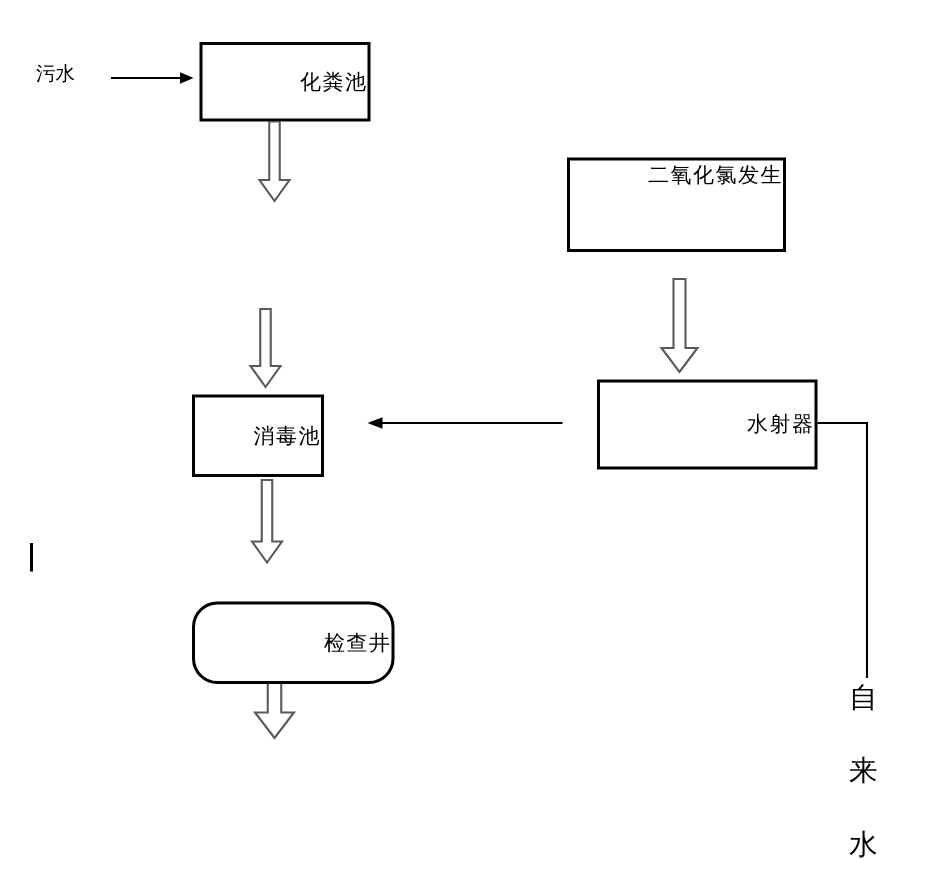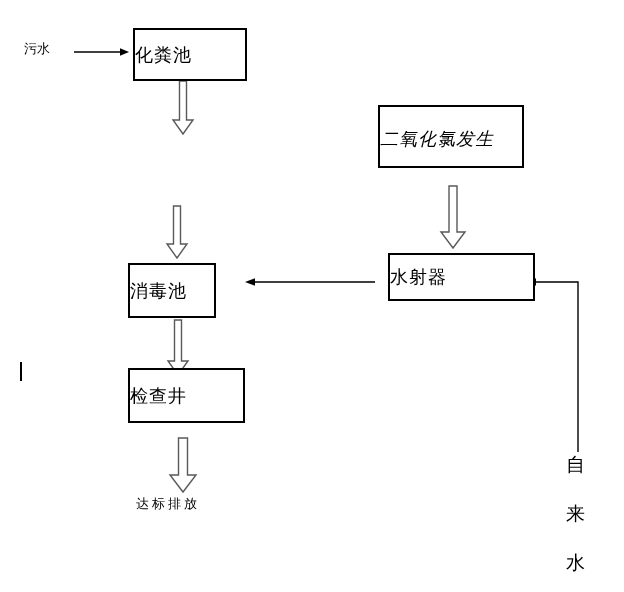--- a/index.html
+++ b/index.html
@@ -17,25 +17,25 @@
     overflow:hidden;
   }
   #arrow-layer{position:absolute;left:0;top:0;width:624px;height:592px;}
   .thin-line{stroke:var(--line-color);stroke-width:1.4;fill:none;}
   .thin-head{fill:var(--line-color);stroke:none;}
   .hollow-arrow{fill:#ffffff;stroke:var(--hollow-color);stroke-width:1.4;}
   .node{
     position:absolute;
     border:2px solid var(--line-color);
     background:#ffffff;
-    display:flex;align-items:center;justify-content:flex-start;
-    font-size:18px;letter-spacing:1px;
+    display:flex;align-items:center;justify-content:flex-end;
+    font-size:14px;letter-spacing:1px;
     box-sizing:border-box;
   }
-  .node.top-aligned{align-items:flex-start;padding-top:20px;font-style:italic;}
+  .node.top-aligned{align-items:flex-start;padding-top:1px;}
   .free-label{position:absolute;font-size:13px;white-space:nowrap;}
   #discharge-label{letter-spacing:3px;}
   #tapwater-label{
     position:absolute;left:566px;top:452px;
     display:flex;flex-direction:column;gap:23px;
     font-size:19px;text-align:center;
   }
   #cursor-artifact{
     position:absolute;left:20px;top:362px;
     width:2px;height:19px;background:var(--line-color);
@@ -78,33 +78,32 @@
 
   <div class="node" style="left:133px;top:28px;width:114px;height:53px;">
     <span>化粪池</span>
   </div>
 
 
   <div class="node" style="left:128px;top:263px;width:88px;height:55px;">
     <span>消毒池</span>
   </div>
 
-  <div class="node" style="left:128px;top:368px;width:117px;height:55px;">
+  <div class="node" style="left:128px;top:401px;width:135px;height:55px;border-radius:17px;">
     <span>检查井</span>
   </div>
 
   <div class="node top-aligned" style="left:378px;top:105px;width:146px;height:63px;">
     <span>二氧化氯发生</span>
   </div>
 
-  <div class="node" style="left:388px;top:253px;width:147px;height:48px;">
+  <div class="node" style="left:398px;top:253px;width:147px;height:60px;">
     <span>水射器</span>
   </div>
 
-  <div class="free-label" id="discharge-label" style="left:136px;top:495px;">达标排放</div>
 
   <div id="tapwater-label">
     <span>自</span>
     <span>来</span>
     <span>水</span>
   </div>
 
   <div id="cursor-artifact"></div>
 
 </div>

